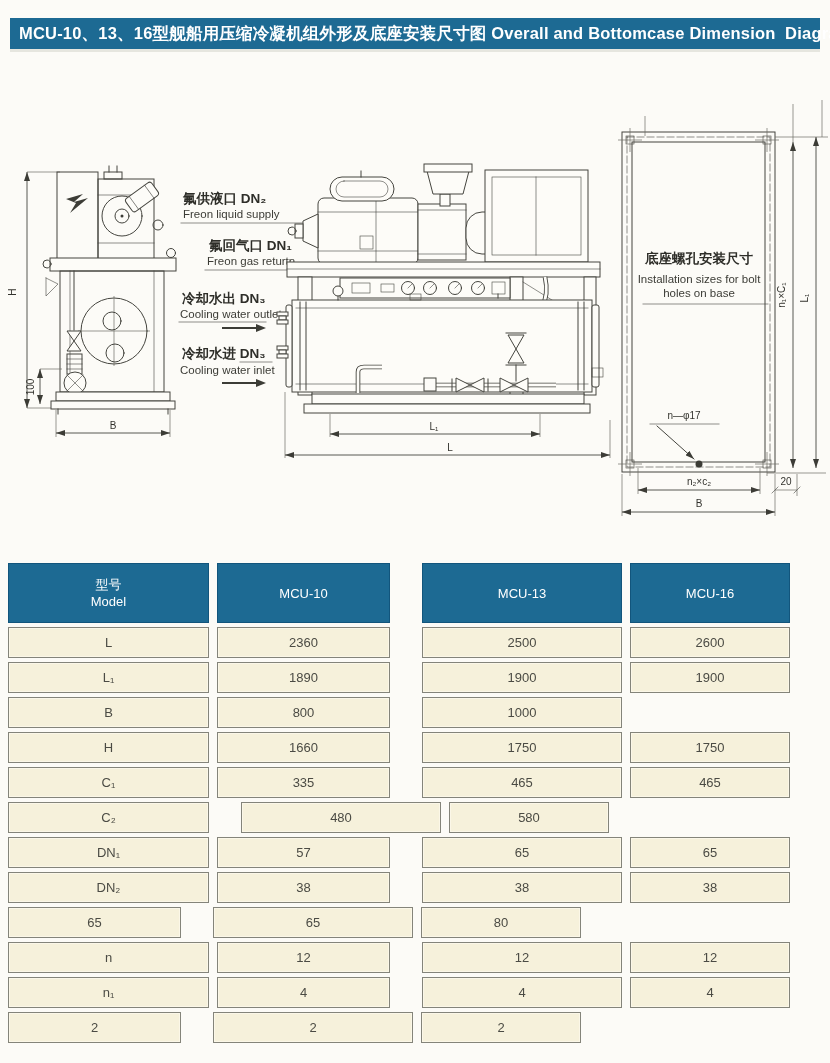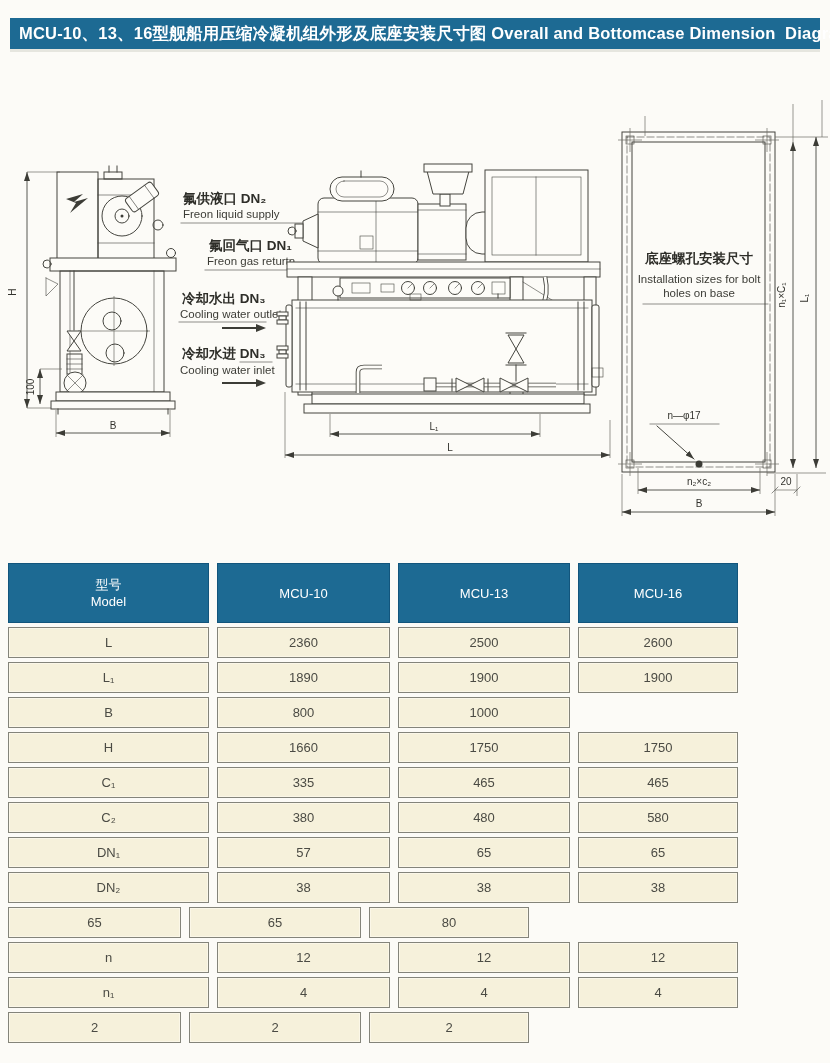--- a/index.html
+++ b/index.html
@@ -24,21 +24,21 @@
   text.cn{font:bold 13.5px "Liberation Sans",sans-serif;fill:#2e2e29;}
   text.en{font:11.5px "Liberation Sans",sans-serif;fill:#3c3c36;}
   text.dimtxt{font:10px "Liberation Sans",sans-serif;fill:#33332e;}
 
   .spec-table{position:absolute;left:8px;top:563px;width:814px;}
   .t-row{display:flex;gap:8px;margin-bottom:4px;}
   .t-cell{background:#f6f1db;border:1px solid #84847a;
     box-shadow:inset 0 0 0 1px #fbf7e8;
     display:flex;align-items:center;justify-content:center;
     color:#4b4b44;font-size:13px;height:31px;box-sizing:border-box;}
-  .c1{width:201px;}.c2{width:173px;}.c3{width:172px;}.c4{width:160px;}
+  .c1{width:201px;}.c2{width:173px;}.c3{width:200px;margin-left:24px;}.c4{width:160px;}
   .t-head .t-cell{height:60px;background:#1d6a93;border:1px solid #12557c;
     box-shadow:none;color:#ffffff;flex-direction:column;line-height:17px;}
 </style>
 </head>
 <body>
 
 <div class="page">
 
   <div class="titlebar">MCU-10、13、16型舰船用压缩冷凝机组外形及底座安装尺寸图 Overall and Bottomcase Dimension  Diagram</div>
 
@@ -334,21 +334,20 @@
       <div class="t-cell c4">1750</div>
     </div>
     <div class="t-row">
       <div class="t-cell c1">C₁</div>
       <div class="t-cell c2">335</div>
       <div class="t-cell c3">465</div>
       <div class="t-cell c4">465</div>
     </div>
     <div class="t-row">
       <div class="t-cell c1">C₂</div>
-      <div class="t-cell c2">380</div>
       <div class="t-cell c3">480</div>
       <div class="t-cell c4">580</div>
     </div>
     <div class="t-row">
       <div class="t-cell c1">DN₁</div>
       <div class="t-cell c2">57</div>
       <div class="t-cell c3">65</div>
       <div class="t-cell c4">65</div>
     </div>
     <div class="t-row">

